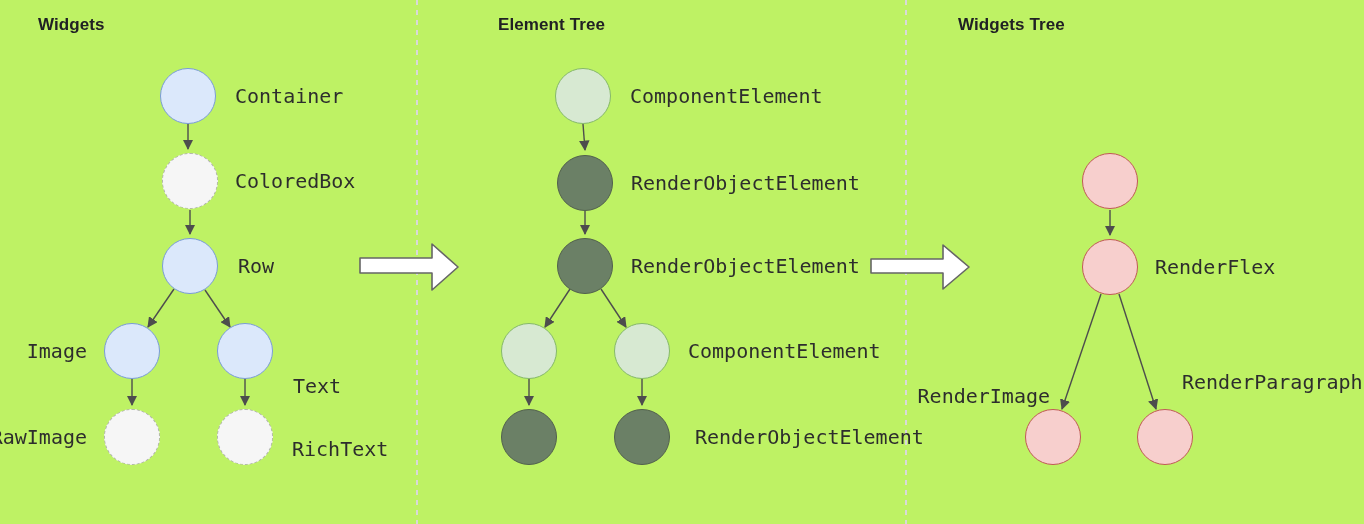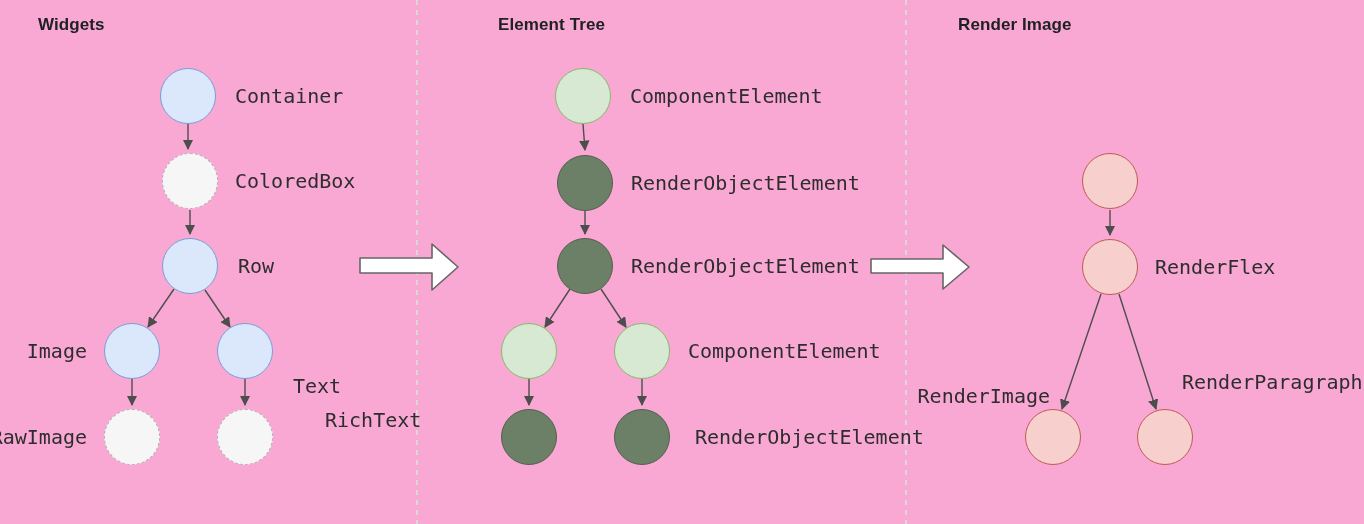--- a/index.html
+++ b/index.html
@@ -3,21 +3,21 @@
 <meta charset="utf-8">
 <style>
   * { margin: 0; padding: 0; box-sizing: border-box; }
   html, body { background: #ffffff; }
   body { font-family: "Liberation Sans", sans-serif; }
 
   .canvas {
     position: relative;
     width: 1364px;
     height: 524px;
-    background: #f9a8d4;
+    background: #bef264;
     overflow: hidden;
   }
 
   .divider {
     position: absolute;
     top: 0;
     bottom: 0;
     width: 2px;
     background: repeating-linear-gradient(
       to bottom,
@@ -100,37 +100,37 @@
       <line x1="1101" y1="294" x2="1062" y2="409" marker-end="url(#arrow)"></line>
       <line x1="1119" y1="294" x2="1156" y2="409" marker-end="url(#arrow)"></line>
     </g>
 
     <polygon points="360,258 432,258 432,244 458,267 432,290 432,273 360,273" fill="#ffffff" stroke="#666666" stroke-width="1.6" stroke-linejoin="round"></polygon>
     <polygon points="871,259 943,259 943,245 969,267 943,289 943,273 871,273" fill="#ffffff" stroke="#666666" stroke-width="1.6" stroke-linejoin="round"></polygon>
   </svg>
 
   <div class="section-title" style="left:38px; top:15px;">Widgets</div>
   <div class="section-title" style="left:498px; top:15px;">Element Tree</div>
-  <div class="section-title" style="left:958px; top:15px;">Render Image</div>
+  <div class="section-title" style="left:958px; top:15px;">Widgets Tree</div>
 
   <div class="node" style="left: 160px; top: 68px; background: rgb(219, 232, 251); border-color: rgb(122, 156, 214);"></div>
   <div class="node dashed" style="left: 162px; top: 153px; background: rgb(246, 246, 246); border-color: rgb(179, 179, 179);"></div>
   <div class="node" style="left: 162px; top: 238px; background: rgb(219, 232, 251); border-color: rgb(122, 156, 214);"></div>
   <div class="node" style="left: 104px; top: 323px; background: rgb(219, 232, 251); border-color: rgb(122, 156, 214);"></div>
   <div class="node" style="left: 217px; top: 323px; background: rgb(219, 232, 251); border-color: rgb(122, 156, 214);"></div>
   <div class="node dashed" style="left: 104px; top: 409px; background: rgb(246, 246, 246); border-color: rgb(179, 179, 179);"></div>
   <div class="node dashed" style="left: 217px; top: 409px; background: rgb(246, 246, 246); border-color: rgb(179, 179, 179);"></div>
 
   <div class="node-label" style="left:235px; top:96px;">Container</div>
   <div class="node-label" style="left:235px; top:181px;">ColoredBox</div>
   <div class="node-label" style="left:238px; top:266px;">Row</div>
   <div class="node-label" style="right:1277px; top:351px;">Image</div>
   <div class="node-label" style="left:293px; top:351px;margin-top:35px;">Text</div>
   <div class="node-label" style="right:1277px; top:437px;">RawImage</div>
-  <div class="node-label" style="left:292px; top:420px;margin-left:33px;">RichText</div>
+  <div class="node-label" style="left:292px; top:449px;">RichText</div>
 
   <div class="node" style="left: 555px; top: 68px; background: rgb(215, 233, 210); border-color: rgb(133, 185, 104);"></div>
   <div class="node" style="left: 557px; top: 155px; background: rgb(107, 128, 102); border-color: rgb(81, 96, 77);"></div>
   <div class="node" style="left: 557px; top: 238px; background: rgb(107, 128, 102); border-color: rgb(81, 96, 77);"></div>
   <div class="node" style="left: 501px; top: 323px; background: rgb(215, 233, 210); border-color: rgb(133, 185, 104);"></div>
   <div class="node" style="left: 614px; top: 323px; background: rgb(215, 233, 210); border-color: rgb(133, 185, 104);"></div>
   <div class="node" style="left: 501px; top: 409px; background: rgb(107, 128, 102); border-color: rgb(81, 96, 77);"></div>
   <div class="node" style="left: 614px; top: 409px; background: rgb(107, 128, 102); border-color: rgb(81, 96, 77);"></div>
 
   <div class="node-label" style="left:630px; top:96px;">ComponentElement</div>

